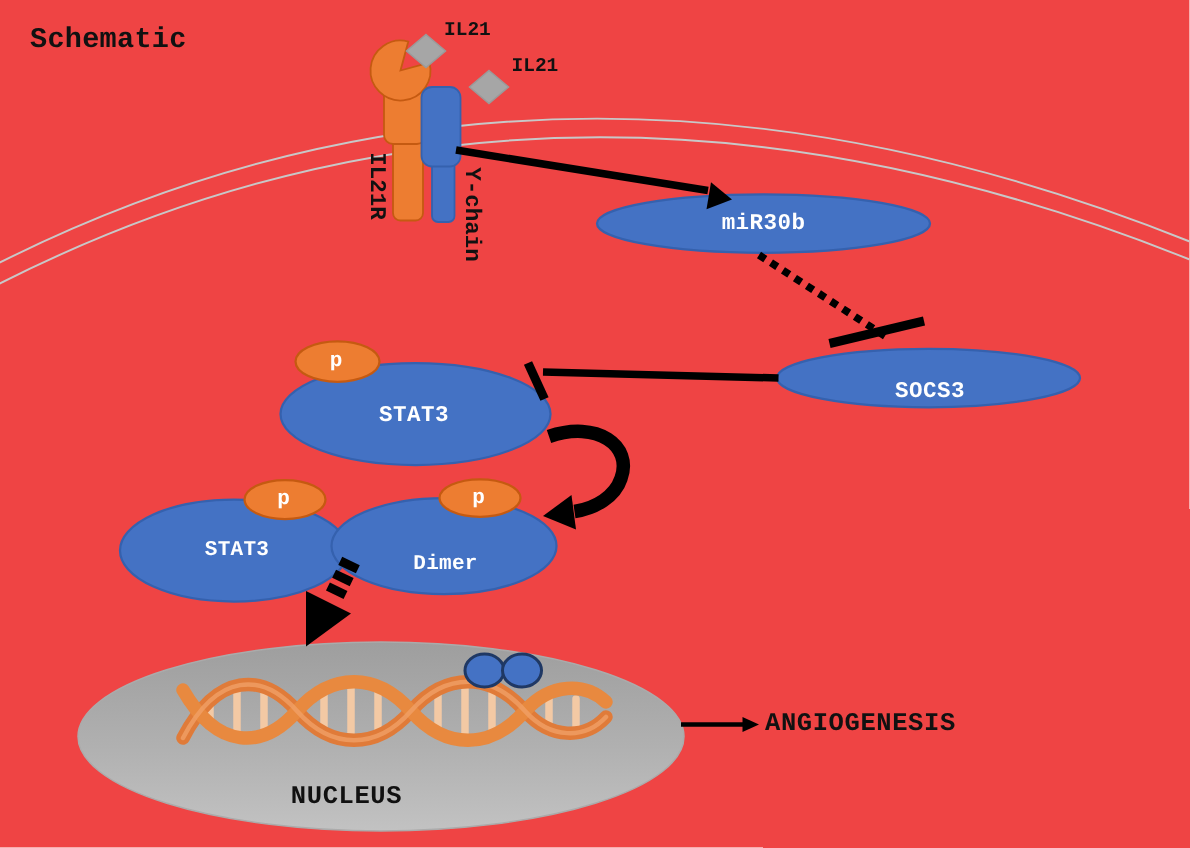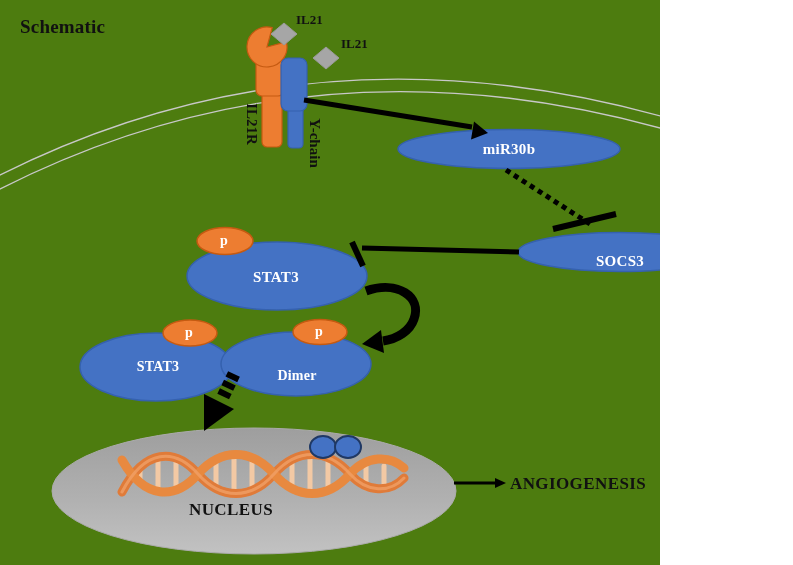--- a/index.html
+++ b/index.html
@@ -1,18 +1,18 @@
 <!DOCTYPE html>
 <html><head>
 <meta charset="utf-8">
 <style>
   html,body{margin:0;padding:0;background:#ffffff;}
   #canvas{
-    position:relative;width:660px;height:565px;background:#4d7c0f;overflow:hidden;
-    font-family:Liberation Serif, serif;
+    position:relative;width:793px;height:565px;background:#ef4444;overflow:hidden;
+    font-family:Liberation Mono, monospace;
   }
   #diagram-svg{position:absolute;left:0;top:0;}
   .lbl{position:absolute;font-weight:bold;color:#111;white-space:nowrap;line-height:1;}
   .ctr{transform:translate(-50%,-50%);}
   .white{color:#ffffff;}
   .rot90{transform:translate(-50%,-50%) rotate(90deg);}
   .title{font-size:19px;letter-spacing:.2px;}
   .ligand{font-size:13px;}
   .node{font-size:15px;letter-spacing:.3px;}
   .node-sm{font-size:14px;letter-spacing:.2px;}
@@ -124,16 +124,16 @@
 
   <div class="lbl node white ctr" style="left:509px;top:149px;">miR30b</div>
   <div class="lbl node white ctr" style="left:620px;top:261px;">SOCS3</div>
   <div class="lbl node white ctr" style="left:276px;top:277px;">STAT3</div>
   <div class="lbl p-lbl white ctr" style="left:224px;top:241px;">p</div>
   <div class="lbl node-sm white ctr" style="left:158px;top:367px;">STAT3</div>
   <div class="lbl node-sm white ctr" style="left:297px;top:364px;margin-top:12px;">Dimer</div>
   <div class="lbl p-lbl white ctr" style="left:189px;top:333px;">p</div>
   <div class="lbl p-lbl white ctr" style="left:319px;top:332px;">p</div>
 
-  <div class="lbl nucleus ctr" style="left:231px;top:509px;">NUCLEUS</div>
+  <div class="lbl nucleus ctr" style="left:231px;top:532px;">NUCLEUS</div>
   <div class="lbl outcome" style="left:510px;top:483px;transform:translateY(-50%);">ANGIOGENESIS</div>
 
 </div>
 
 </body></html>

